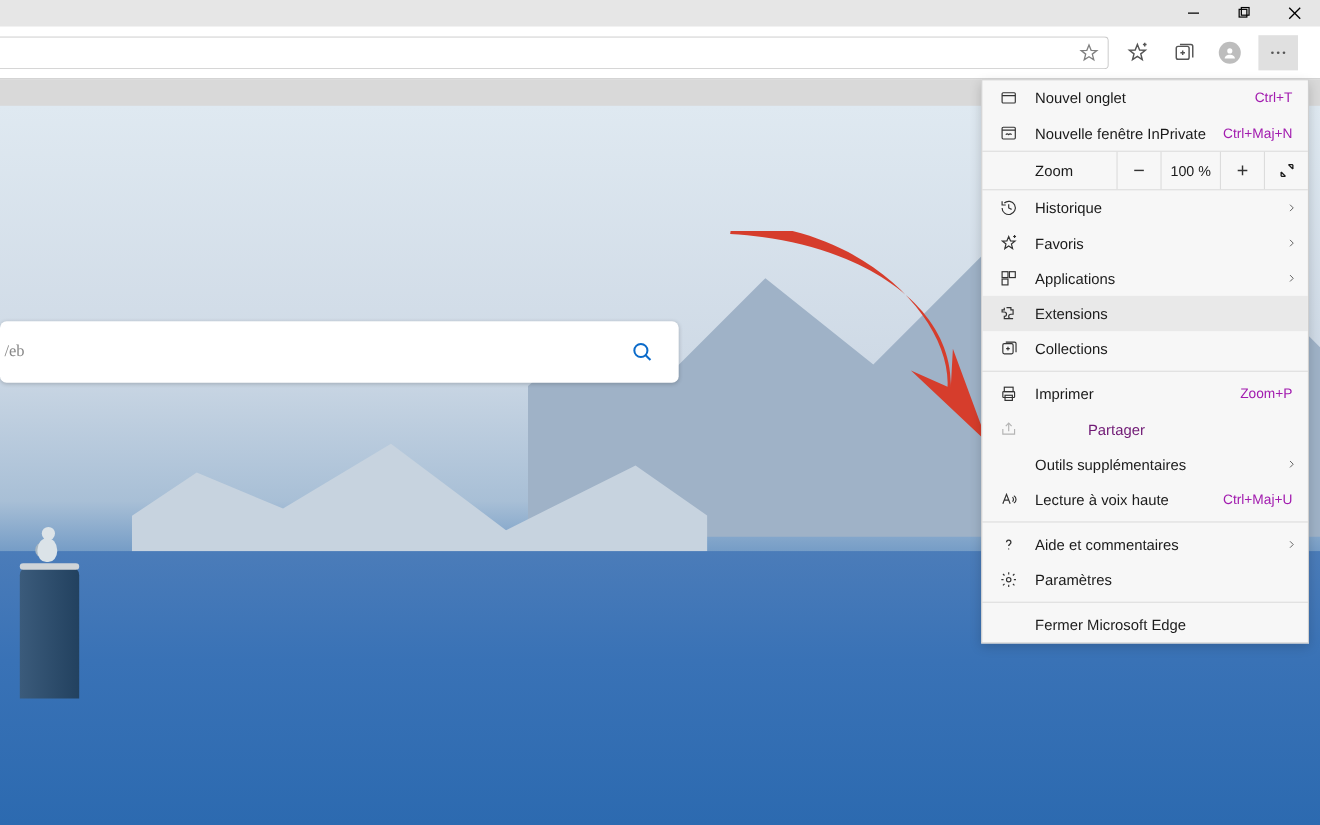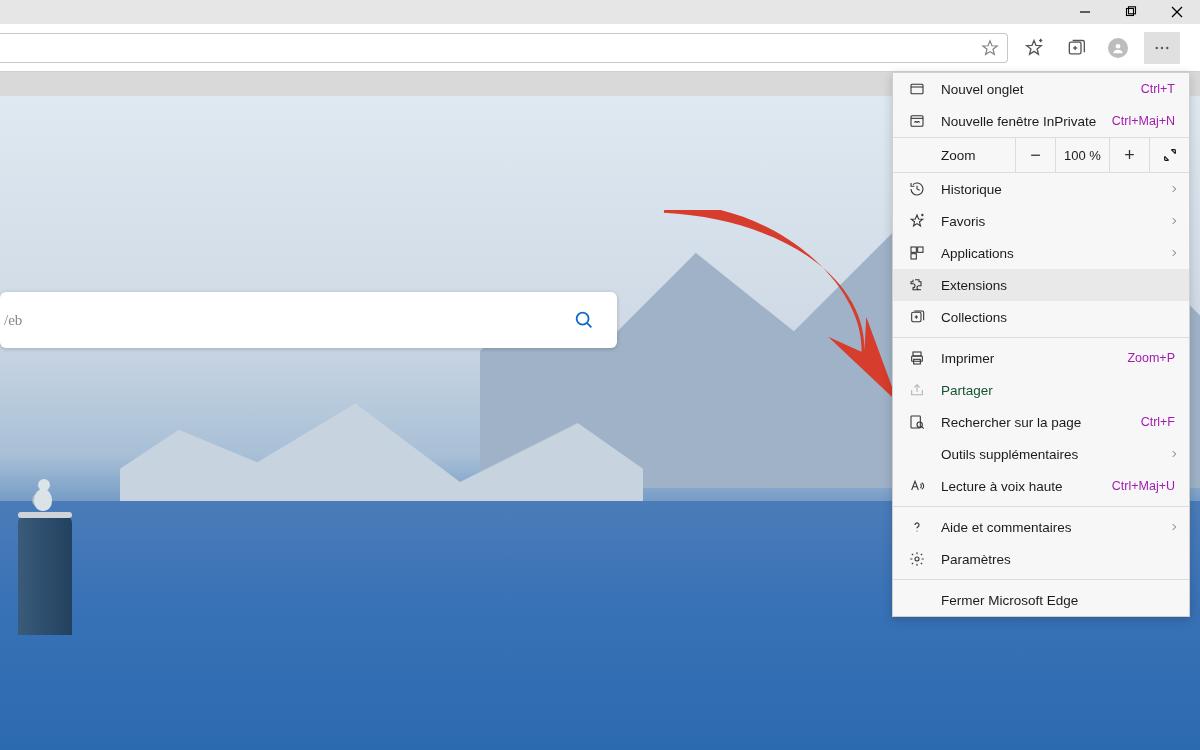--- a/index.html
+++ b/index.html
@@ -45,21 +45,21 @@
   .searchbox .ph { position:absolute; left:0; color:#888; font-size:15px; padding-left:4px; }
   .searchbox .sicon { position:absolute; right:22px; top:50%; transform:translateY(-50%); color:#0b6bca; width:22px; height:22px; }
 
   
   .menu { position: absolute; right: 10px; top: 72px; width: 298px; background: #f7f7f7; border: 1px solid #cfcfcf; box-shadow: 0 3px 10px rgba(0,0,0,.18); font-size: 13.5px; color:#1b1b1b; }
   .mitem { display: flex; align-items: center; height: 32px; padding: 0 14px; position: relative; }
   .mitem.hover { background: #e9e9e9; }
   .mitem .mic { width: 20px; margin-right: 14px; display:flex; align-items:center; justify-content:center; color:#333; flex:0 0 20px; }
   .mitem .mic.blank { visibility:hidden; }
   .mitem .mlabel { flex: 1; }
-  .mitem.disabled { color:#14532d; }
+  .mitem.disabled { color:#701a75;gap:48px; }
   .mitem.disabled .mic { color:#b4b4b4; }
   .mitem .mshort { color:#a21caf; font-size:12.5px; }
   .mitem .chev { position:absolute; right:10px; color:#555; }
   .msep { height: 1px; background: #dcdcdc; margin: 4px 0; }
 
   .zoomrow { display:flex; align-items:center; height: 36px; border-top:1px solid #dcdcdc; border-bottom:1px solid #dcdcdc; }
   .zoomrow .zlabel { padding-left: 48px; flex: 1; }
   .zoomrow .zbtn { width: 40px; height: 100%; border-left:1px solid #dcdcdc; display:flex; align-items:center; justify-content:center; color:#333; font-size:18px; }
   .zoomrow .zval { width: 54px; height:100%; border-left:1px solid #dcdcdc; display:flex; align-items:center; justify-content:center; font-size:13px; }
   .zoomrow .zfs  { width: 40px; height:100%; border-left:1px solid #dcdcdc; display:flex; align-items:center; justify-content:center; }
@@ -292,31 +292,20 @@
     <span class="mic">
       <svg width="16" height="16" viewBox="0 0 24 24" fill="none" stroke="currentColor" stroke-width="1.6">
           <path d="M4 12v7h16v-7"></path>
           <path d="M8 8l4-4 4 4"></path>
           <line x1="12" y1="4" x2="12" y2="15"></line>
         </svg>
     </span>
     <span class="mlabel">Partager</span>
   </div>
 
-  <div class="mitem">
-    <span class="mic">
-      <svg width="16" height="16" viewBox="0 0 24 24" fill="none" stroke="currentColor" stroke-width="1.6">
-          <rect x="3" y="3" width="14" height="18" rx="1"></rect>
-          <circle cx="16" cy="16" r="4"></circle>
-          <line x1="19" y1="19" x2="22" y2="22"></line>
-        </svg>
-    </span>
-    <span class="mlabel">Rechercher sur la page</span>
-    <span class="mshort">Ctrl+F</span>
-  </div>
 
   <div class="mitem">
     <span class="mic blank"></span>
     <span class="mlabel">Outils supplémentaires</span>
     <span class="chev">
         <svg width="10" height="10" viewBox="0 0 24 24" fill="none" stroke="currentColor" stroke-width="2">
           <polyline points="9 5 16 12 9 19"></polyline>
         </svg>
       </span>
   </div>

